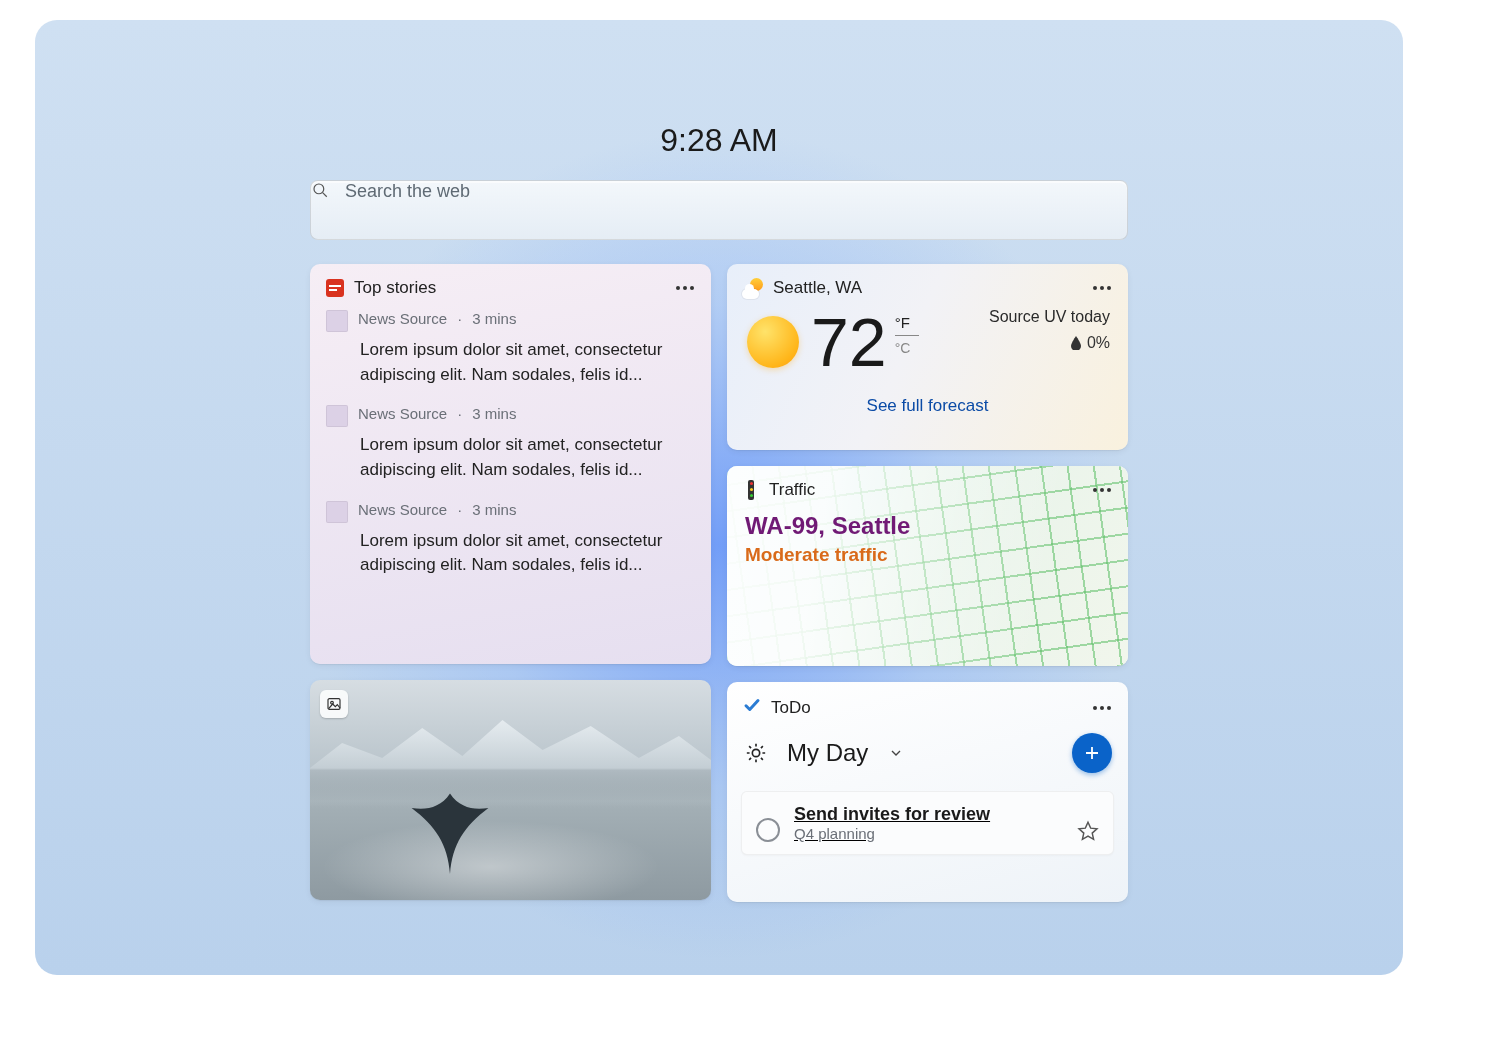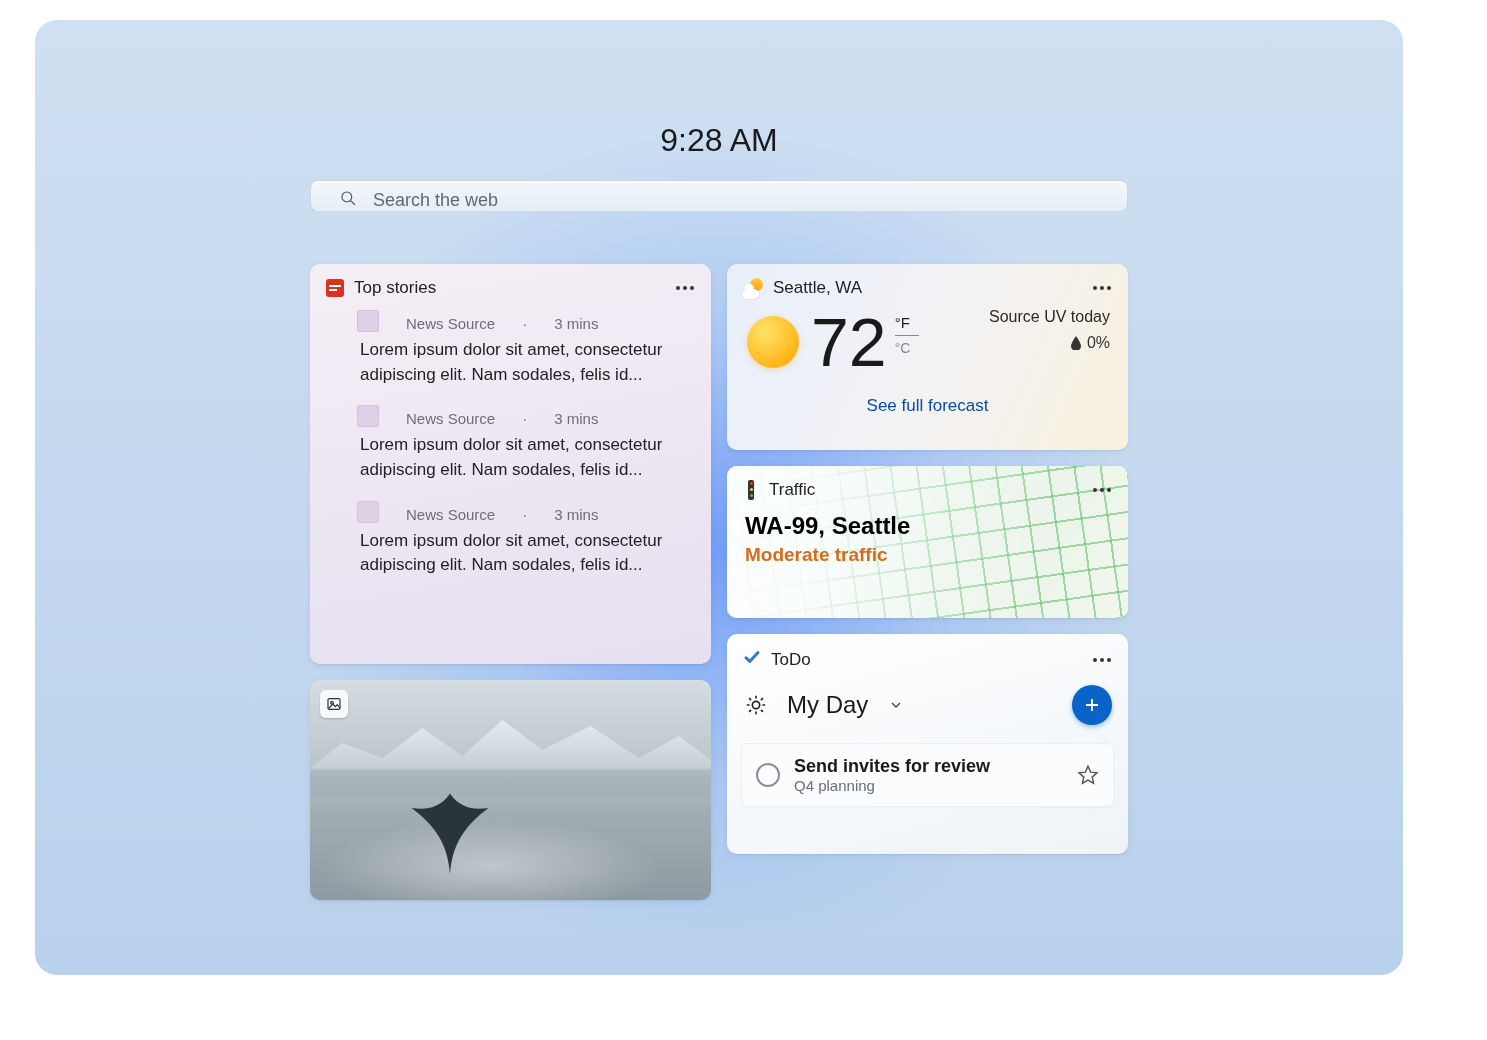--- a/index.html
+++ b/index.html
@@ -22,26 +22,26 @@
     transform: translateX(-50%);
     font-size: 32px;
     font-weight: 400;
     color: #1a1a1a;
   }
 
   .search {
     position: absolute;
     top: 160px; left: 50%;
     transform: translateX(-50%);
-    width: 818px; height: 32px;
+    width: 818px; height: 60px;
     border-radius: 8px;
     background: linear-gradient(180deg, #f3f7fb 0%, #e5edf5 100%);
     border: 1px solid rgba(0,0,0,0.12);
-    display: flex; align-items: flex-end;
-    padding: 0 28px;
+    display: flex; align-items: flex-start;
+    padding: 0 0;
     box-shadow: 0 2px 1px rgba(255,255,255,0.6) inset;
   }
   .search svg { width: 18px; height: 18px; stroke: #555; fill: none; stroke-width: 1.6; }
   .search .ph { margin-left: 16px; color: #5f6a74; font-size: 18px; }
 
   .grid {
     position: absolute;
     top: 244px; left: 50%;
     transform: translateX(-50%);
     width: 818px;
@@ -69,21 +69,21 @@
   .widget-header .title { flex: 1; }
   .more-icon { width: 20px; height: 20px; display: flex; align-items: center; justify-content: center; color: #333; cursor: pointer; }
   .more-icon svg { width: 18px; height: 4px; }
 
   
   .news-widget { background: linear-gradient(170deg, #f6eef5 0%, #e6dff0 100%); min-height: 400px; }
   .news-icon { width: 18px; height: 18px; background: #d9321f; border-radius: 3px; position: relative; }
   .news-icon::before { content:""; position:absolute; left:3px; top:6px; width:12px; height:2px; background:#fff; }
   .news-icon::after { content:""; position:absolute; left:3px; top:10px; width:8px; height:2px; background:#fff; }
   .news-list { padding: 4px 16px 18px 16px; display: flex; flex-direction: column; gap: 18px; }
-  .news-item .meta { display:flex; align-items:flex-end; gap:27px; color:#6a6f77; font-size:15px;margin-left:31px; }
+  .news-item .meta { display:flex; align-items:flex-start; gap:10px; color:#6a6f77; font-size:15px; }
   .news-thumb { width:22px; height:22px; background:#dcd1e6; border:1px solid rgba(0,0,0,0.06); border-radius:2px; }
   .news-item .headline { margin-top:6px; font-size:17px; line-height:1.45; color:#222; padding-left: 34px; }
 
   
   .photos-widget {
     height: 220px;
     background:
       radial-gradient(ellipse 60% 30% at 45% 85%, rgba(255,255,255,0.4), rgba(255,255,255,0) 70%),
       linear-gradient(180deg, #d6dde2 0%, #b9c4cb 40%, #7d8a92 41%, #a4b0b6 55%, #8e9aa1 100%);
     position: relative;
@@ -124,53 +124,53 @@
   .unit-stack { display:flex; flex-direction:column; align-items:flex-start; font-size:14px; color:#555; margin-top:6px; gap:4px; }
   .deg-f { color:#222; font-size:15px; }
   .unit-divider { width:24px; height:1px; background:#888; }
   .deg-c { color:#888; font-size:14px; }
   .weather-right { margin-left:auto; text-align:right; color:#2a2a2a; font-size:16px; }
   .precip { margin-top:8px; color:#333; display:flex; align-items:center; justify-content:flex-end; gap:6px; }
   .drop-icon { width:10px; height:14px; }
   .forecast-link { text-align:center; padding: 20px 0 16px; font-size:17px; color:#0b4ba6; }
 
   
-  .traffic-widget { height: 152px; position:relative; }
+  .traffic-widget { height: 200px; position:relative; }
   .traffic-widget .map-bg {
     position:absolute; inset:0;
     background:
       repeating-linear-gradient(82deg, rgba(90,190,100,0.55) 0 2px, transparent 2px 26px),
       repeating-linear-gradient(-8deg, rgba(90,190,100,0.55) 0 2px, transparent 2px 26px),
       linear-gradient(115deg, #bfe5f2 0%, #e6f3ea 40%, #f1f6ec 100%);
   }
   .traffic-widget .traffic-fade {
     position:absolute; inset:0;
     background: linear-gradient(100deg, rgba(255,255,255,0.96) 0%, rgba(255,255,255,0.88) 24%, rgba(255,255,255,0.3) 55%, rgba(255,255,255,0) 78%);
   }
   .traffic-widget .widget-header, .traffic-widget .traffic-body { position:relative; z-index:2; }
   .traffic-icon { width:16px; height:20px; position:relative; }
   .traffic-icon .pole { position:absolute; left:5px; top:0; width:6px; height:20px; background:#333; border-radius:2px; }
   .traffic-icon .l { position:absolute; left:6.5px; width:3px; height:3px; border-radius:50%; }
   .traffic-icon .l1 { top:2px; background:#e33; }
   .traffic-icon .l2 { top:8px; background:#fc2; }
   .traffic-icon .l3 { top:14px; background:#3c3; }
   .traffic-body { padding: 4px 18px; }
-  .traffic-route { font-size:24px; font-weight:600; color:#000000; }
+  .traffic-route { font-size:24px; font-weight:600; color:#701a75; }
   .traffic-status { font-size:19px; font-weight:600; color:#d96a1a; margin-top:4px; }
 
   
   .todo-widget { min-height: 220px; background: linear-gradient(165deg,#ffffff,#eef3f8); }
   .todo-icon { width:18px; height:18px; }
   .todo-title-row { display:flex; align-items:center; padding: 6px 16px 10px 18px; gap: 20px; }
   .sun-outline { width:22px; height:22px; stroke:#222; fill:none; stroke-width:1.8; }
   .todo-list-title { font-size:24px; font-weight:400; color:#1a1a1a; }
   .chevron { width:16px; height:16px; stroke:#444; fill:none; stroke-width:2; }
   .add-btn { margin-left:auto; width:40px; height:40px; border-radius:50%; background:#0a63c9; display:flex; align-items:center; justify-content:center; box-shadow:0 2px 5px rgba(10,99,201,0.4); }
   .add-btn svg { width:18px; height:18px; stroke:#fff; stroke-width:2.4; }
-  .task-row { margin: 8px 14px 0; background:#fbfcfd; border:1px solid rgba(0,0,0,0.05); border-radius:6px; padding:12px 14px; display:flex; align-items:center; gap:14px; box-shadow:0 1px 2px rgba(0,0,0,0.03); }
+  .task-row { margin: 8px 14px 0; background:#fbfcfd; border:1px solid rgba(0,0,0,0.05); border-radius:6px; padding:12px 14px; display:flex; align-items:flex-end; gap:14px; box-shadow:0 1px 2px rgba(0,0,0,0.03);text-decoration:underline; }
   .task-circle { width:24px; height:24px; border:2px solid #8a8f96; border-radius:50%; flex:none; }
   .task-texts { flex:1; }
   .task-name { font-size:18px; font-weight:600; color:#1a1a1a; }
   .task-sub { font-size:15px; color:#6a6f77; }
   .star-icon { width:22px; height:22px; stroke:#555; fill:none; stroke-width:1.6; }
 </style>
 </head>
 <body>
 
 <div class="canvas">

